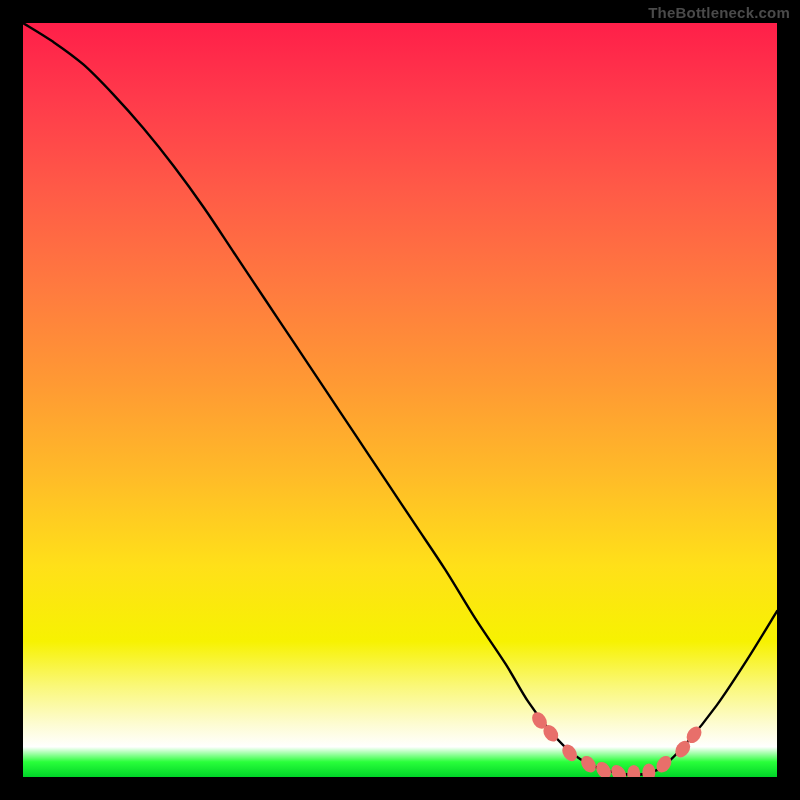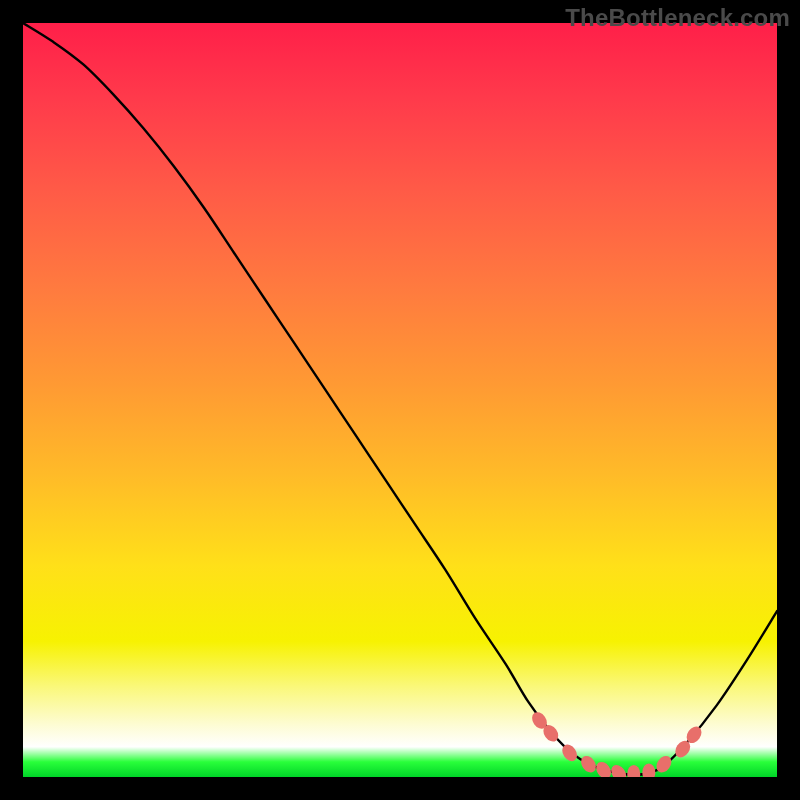--- a/index.html
+++ b/index.html
@@ -15,21 +15,21 @@
     position: relative;
     width: 800px;
     height: 800px;
     background: #000;
   }
   .watermark {
     position: absolute;
     top: 4px;
     right: 10px;
     color: #4a4a4a;
-    font-size: 24px;
+    font-size: 15px;
     font-weight: 600;
     letter-spacing: 0.2px;
     z-index: 20;
   }
   .plot {
     position: absolute;
     left: 23px;
     top: 23px;
     width: 754px;
     height: 754px;

